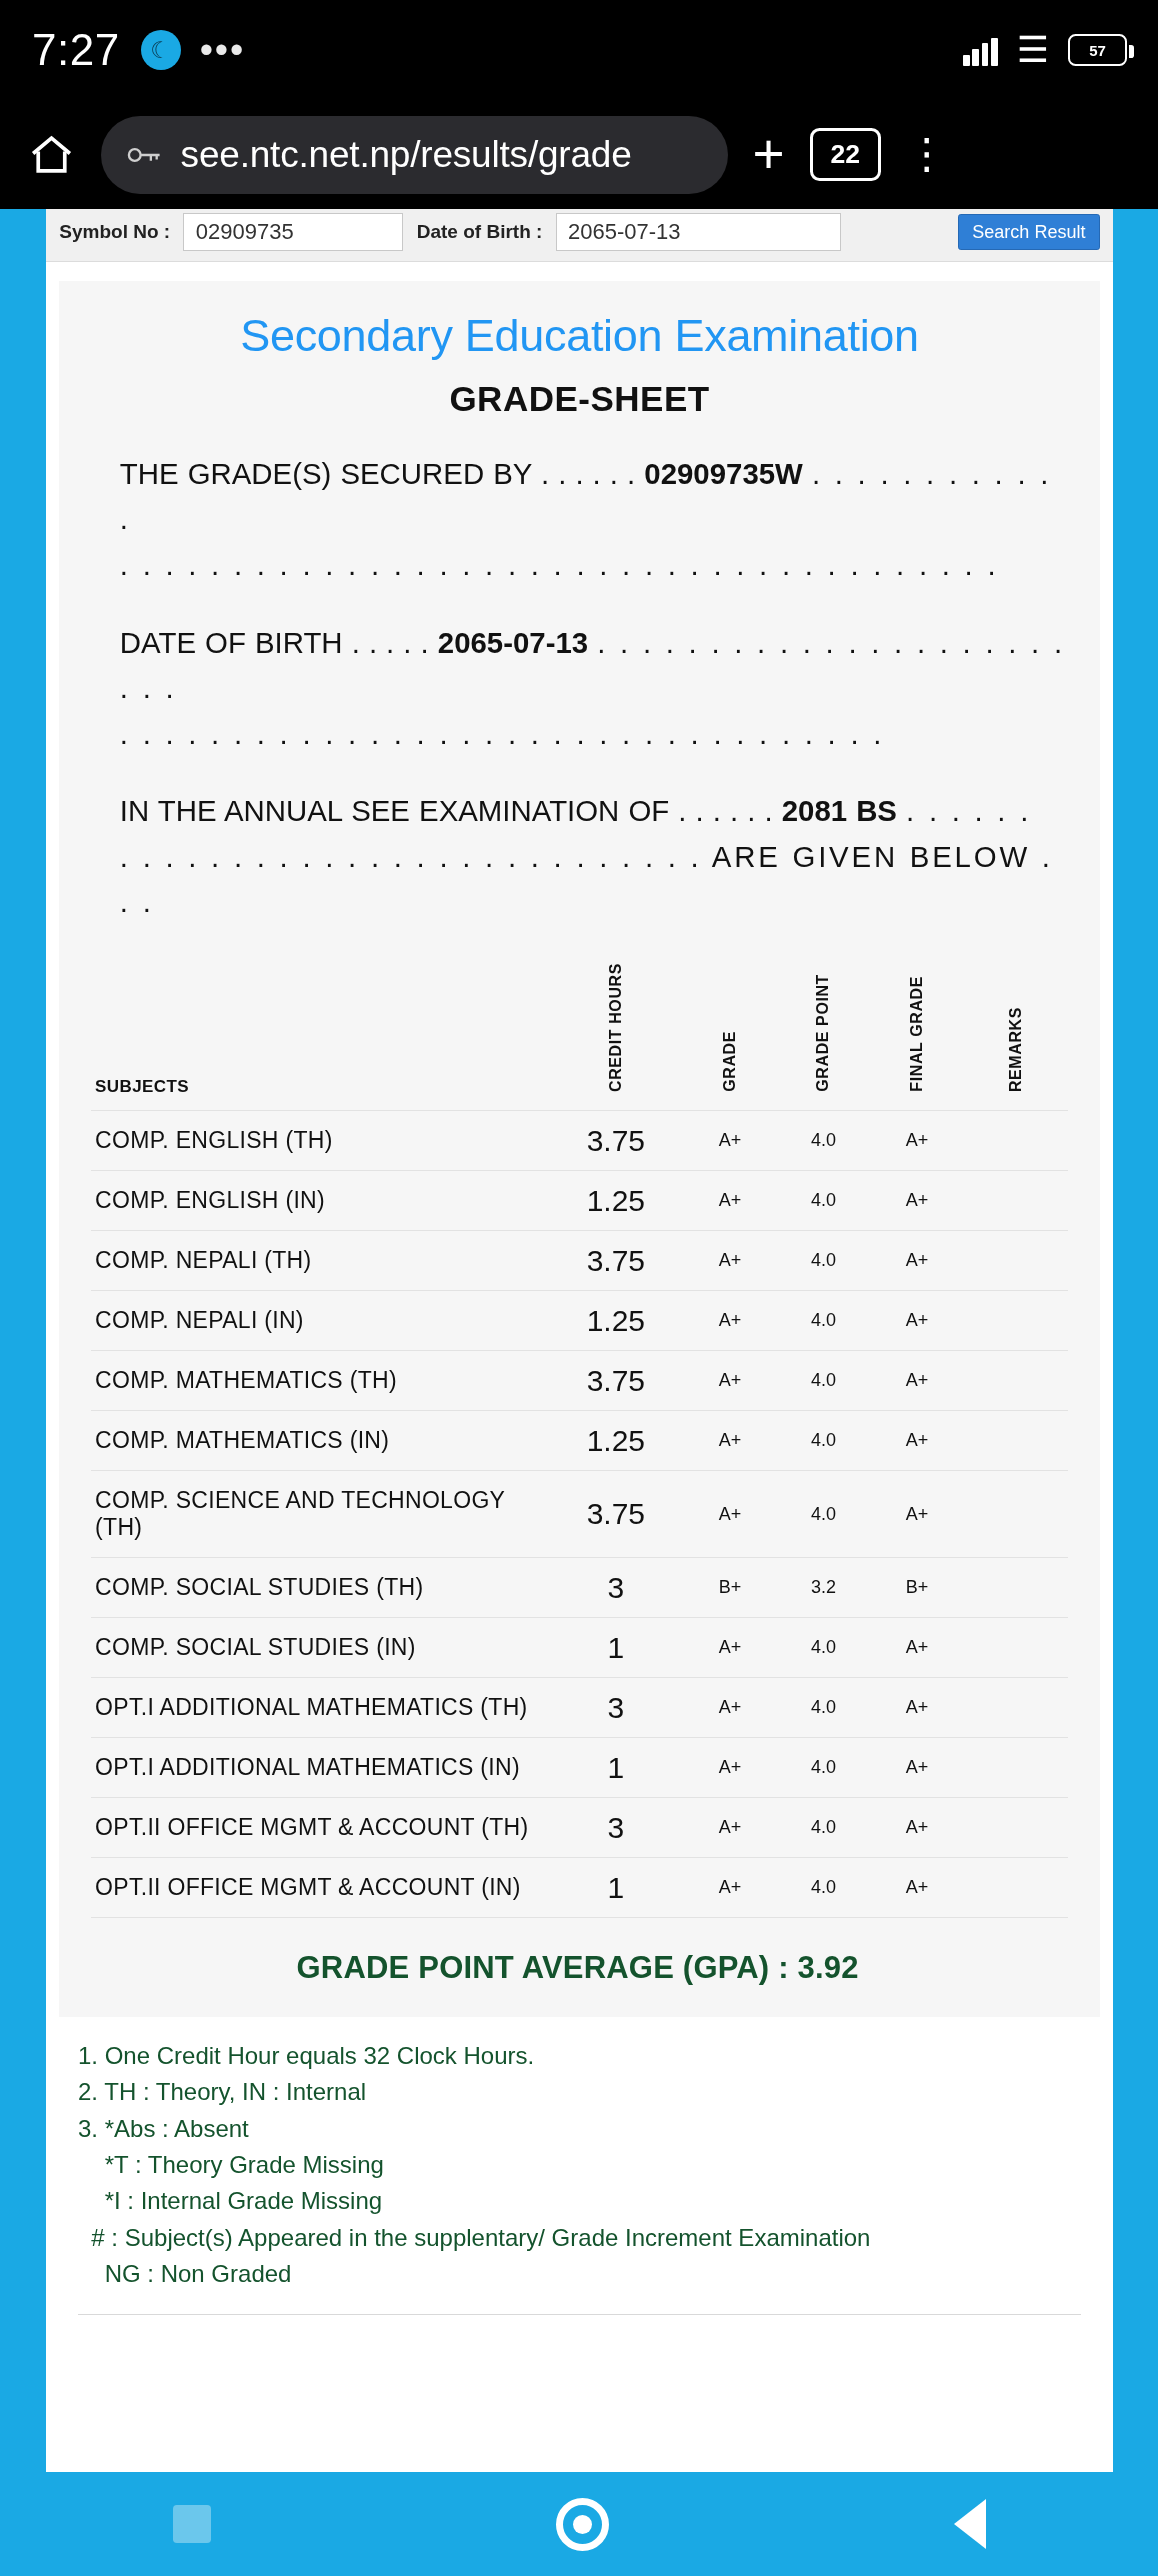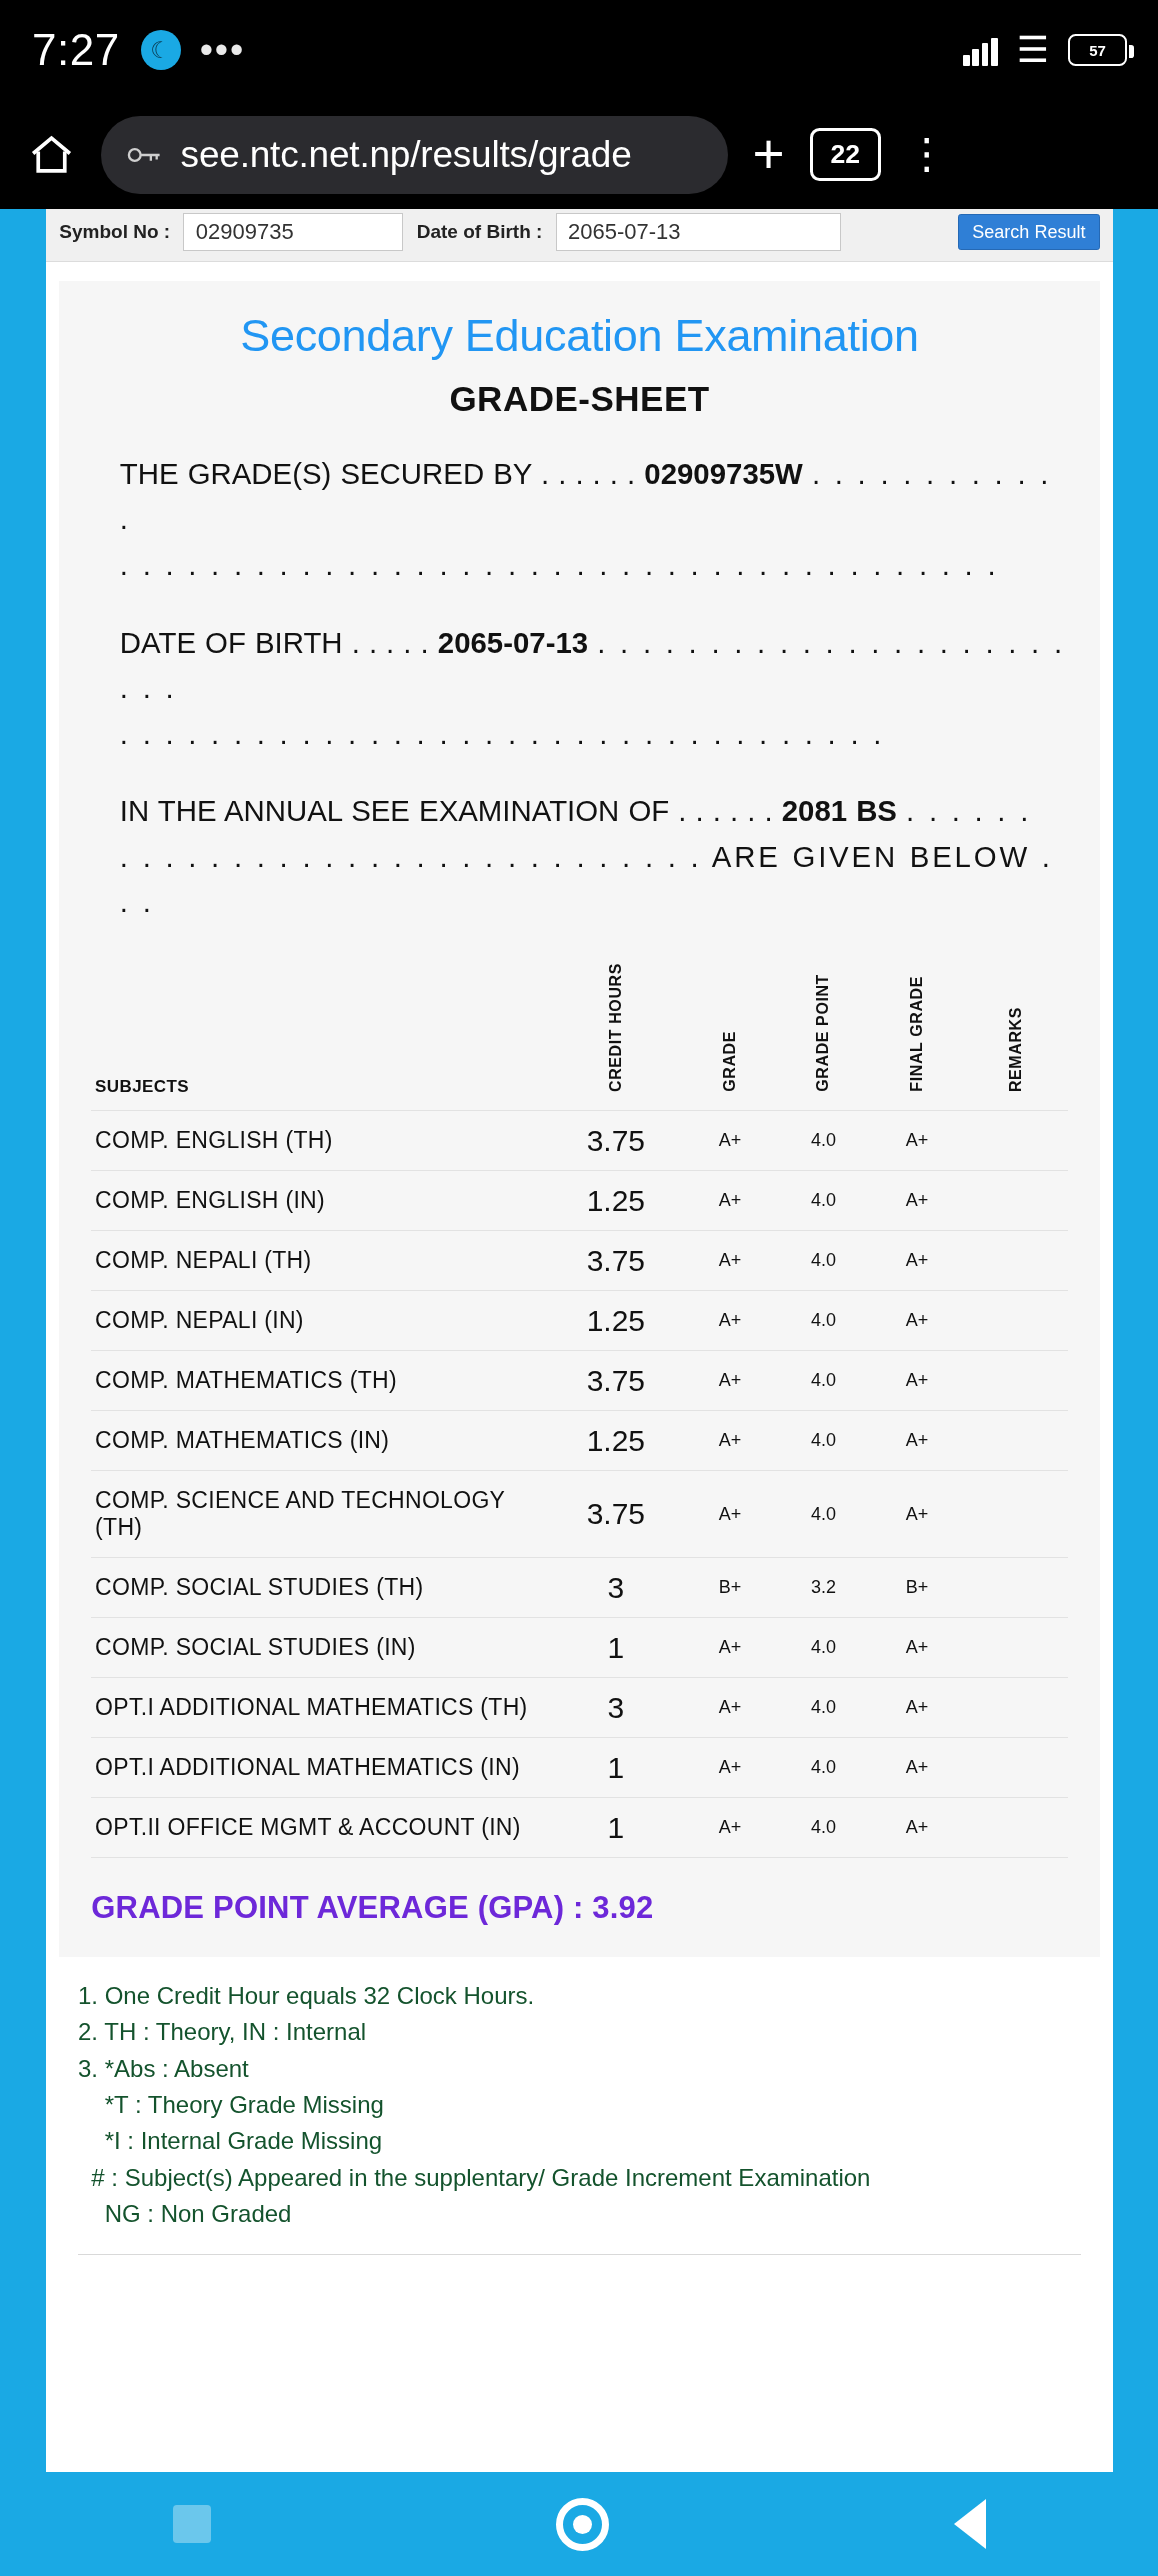--- a/index.html
+++ b/index.html
@@ -208,24 +208,24 @@
   }
   td.small {
     font-size: 18px;
     text-align: center;
     color: #111;
     width: 9%;
   }
   td.remarks { width: 10%; }
 
   .gpa {
-    text-align: left;
+    text-align: center;
     font-size: 31px;
     font-weight: 700;
-    color: #6d28d9;
+    color: #14532d;
     padding: 32px 3.8px 13.3px 0;
     letter-spacing: 0.2px;
   }
 
   
   .notes {
     padding: 21px 32px 0 32px;
     font-size: 24px;
     color: #14532d;
     line-height: 1.52;
@@ -445,20 +445,28 @@
             </tr>
             <tr>
               <td class="subject">OPT.I ADDITIONAL MATHEMATICS (IN)</td>
               <td class="credit">1</td>
               <td class="small">A+</td>
               <td class="small">4.0</td>
               <td class="small">A+</td>
               <td class="remarks"></td>
             </tr>
             <tr>
+              <td class="subject">OPT.II OFFICE MGMT &amp; ACCOUNT (TH)</td>
+              <td class="credit">3</td>
+              <td class="small">A+</td>
+              <td class="small">4.0</td>
+              <td class="small">A+</td>
+              <td class="remarks"></td>
+            </tr>
+            <tr>
               <td class="subject">OPT.II OFFICE MGMT &amp; ACCOUNT (IN)</td>
               <td class="credit">1</td>
               <td class="small">A+</td>
               <td class="small">4.0</td>
               <td class="small">A+</td>
               <td class="remarks"></td>
             </tr>
           </tbody>
         </table>
 

